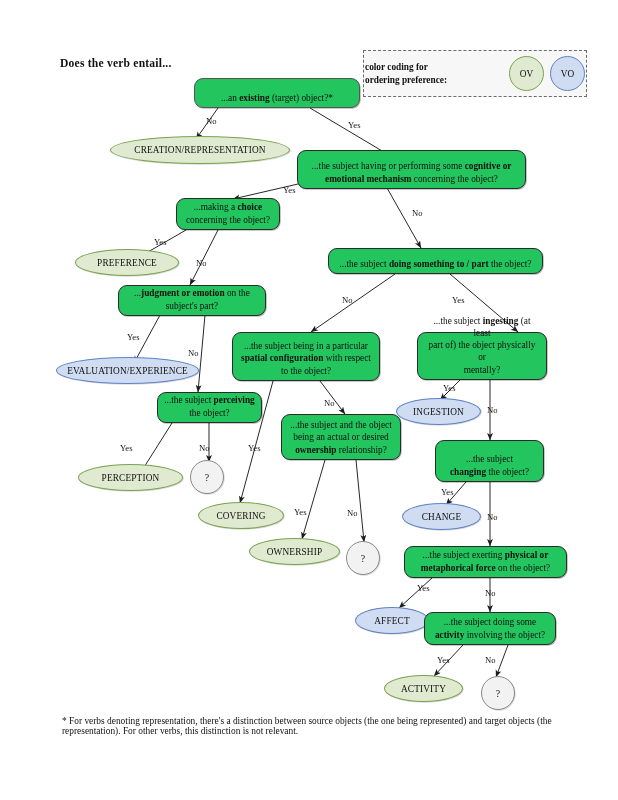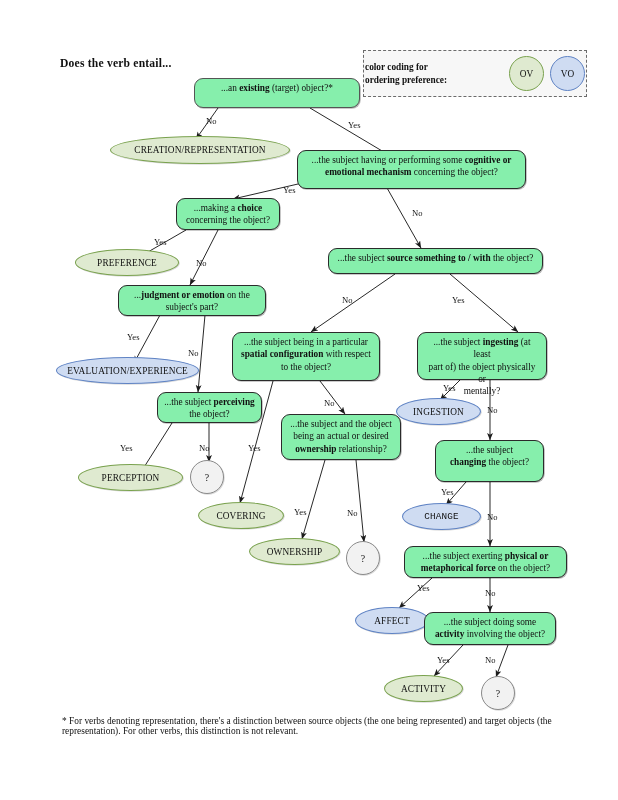--- a/index.html
+++ b/index.html
@@ -8,24 +8,24 @@
     font-family:"Liberation Serif", serif;
     color:#111111;
   }
   #canvas{position:absolute;left:0;top:0;width:618px;height:800px;}
   svg#edges{position:absolute;left:0;top:0;width:618px;height:800px;pointer-events:none;}
 
   .node{position:absolute;box-sizing:border-box;}
 
   
   .qbox{
-    background:#86efac;
+    background:#22c55e;
     border:1.1px solid #2b2b2b;
     border-radius:9px;
-    display:flex;align-items:flex-start;justify-content:center;
+    display:flex;align-items:flex-end;justify-content:center;
     text-align:center;
     font-size:9.3px;
     line-height:12.3px;
     padding:3px 6px;
     box-shadow:0.8px 0.8px 0 rgba(0,0,0,0.28);
   }
   .qbox.thick{border-width:1.6px;border-color:#555;}
   .qbox b{font-weight:bold;}
 
   
@@ -182,21 +182,21 @@
 
   <div class="node ell ov" style="left:78px;top:464px;width:105px;height:27px;">
     <span>PERCEPTION</span>
   </div>
 
   <div class="node ell unk" style="left:190px;top:460px;width:34px;height:34px;">
     <span>?</span>
   </div>
 
   <div class="node qbox" style="left:328px;top:248px;width:215px;height:26px;">
-    <span>...the subject <b>source something to / with</b> the object?</span>
+    <span>...the subject <b>doing something to / part</b> the object?</span>
   </div>
 
   <div class="node qbox" style="left:232px;top:332px;width:148px;height:49px;">
     <span>...the subject being in a particular<br><b>spatial configuration</b> with respect<br>to the object?</span>
   </div>
 
   <div class="node ell ov" style="left:198px;top:502px;width:86px;height:27px;">
     <span>COVERING</span>
   </div>
 
@@ -217,21 +217,21 @@
   </div>
 
   <div class="node ell vo" style="left:396px;top:398px;width:85px;height:27px;">
     <span>INGESTION</span>
   </div>
 
   <div class="node qbox" style="left:435px;top:440px;width:109px;height:42px;">
     <span>...the subject<br><b>changing</b> the object?</span>
   </div>
 
-  <div class="node ell vo" style="left:402px;top:503px;width:79px;height:27px;font-family:Liberation Mono, monospace;">
+  <div class="node ell vo" style="left:402px;top:503px;width:79px;height:27px;">
     <span>CHANGE</span>
   </div>
 
   <div class="node qbox" style="left:404px;top:546px;width:163px;height:32px;">
     <span>...the subject exerting <b>physical or<br>metaphorical force</b> on the object?</span>
   </div>
 
   <div class="node ell vo" style="left:355px;top:607px;width:74px;height:27px;">
     <span>AFFECT</span>
   </div>

